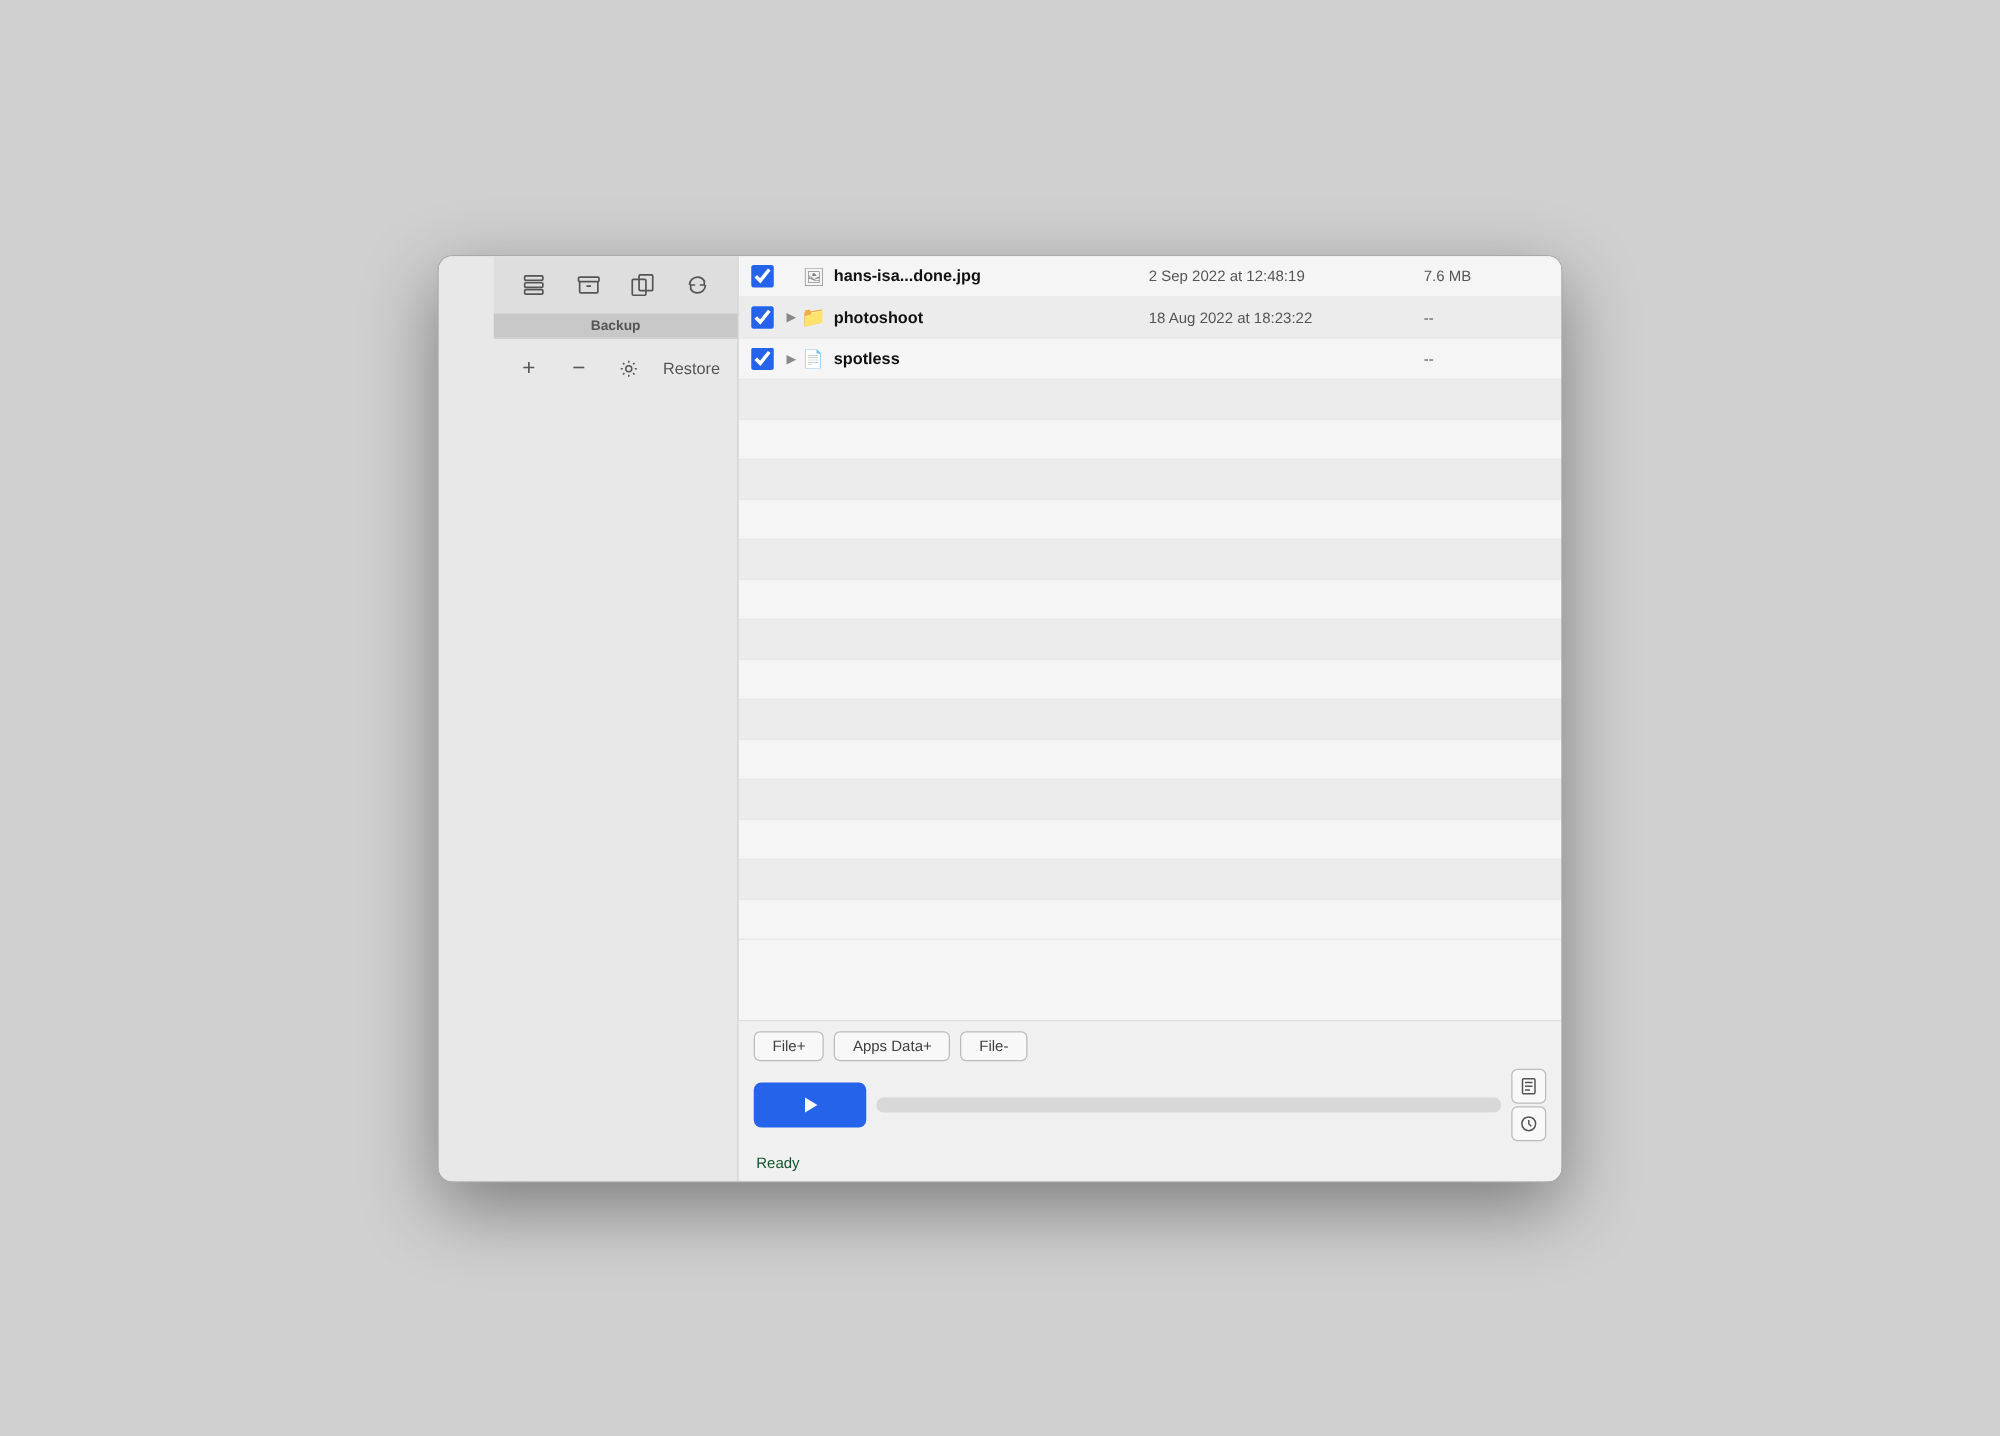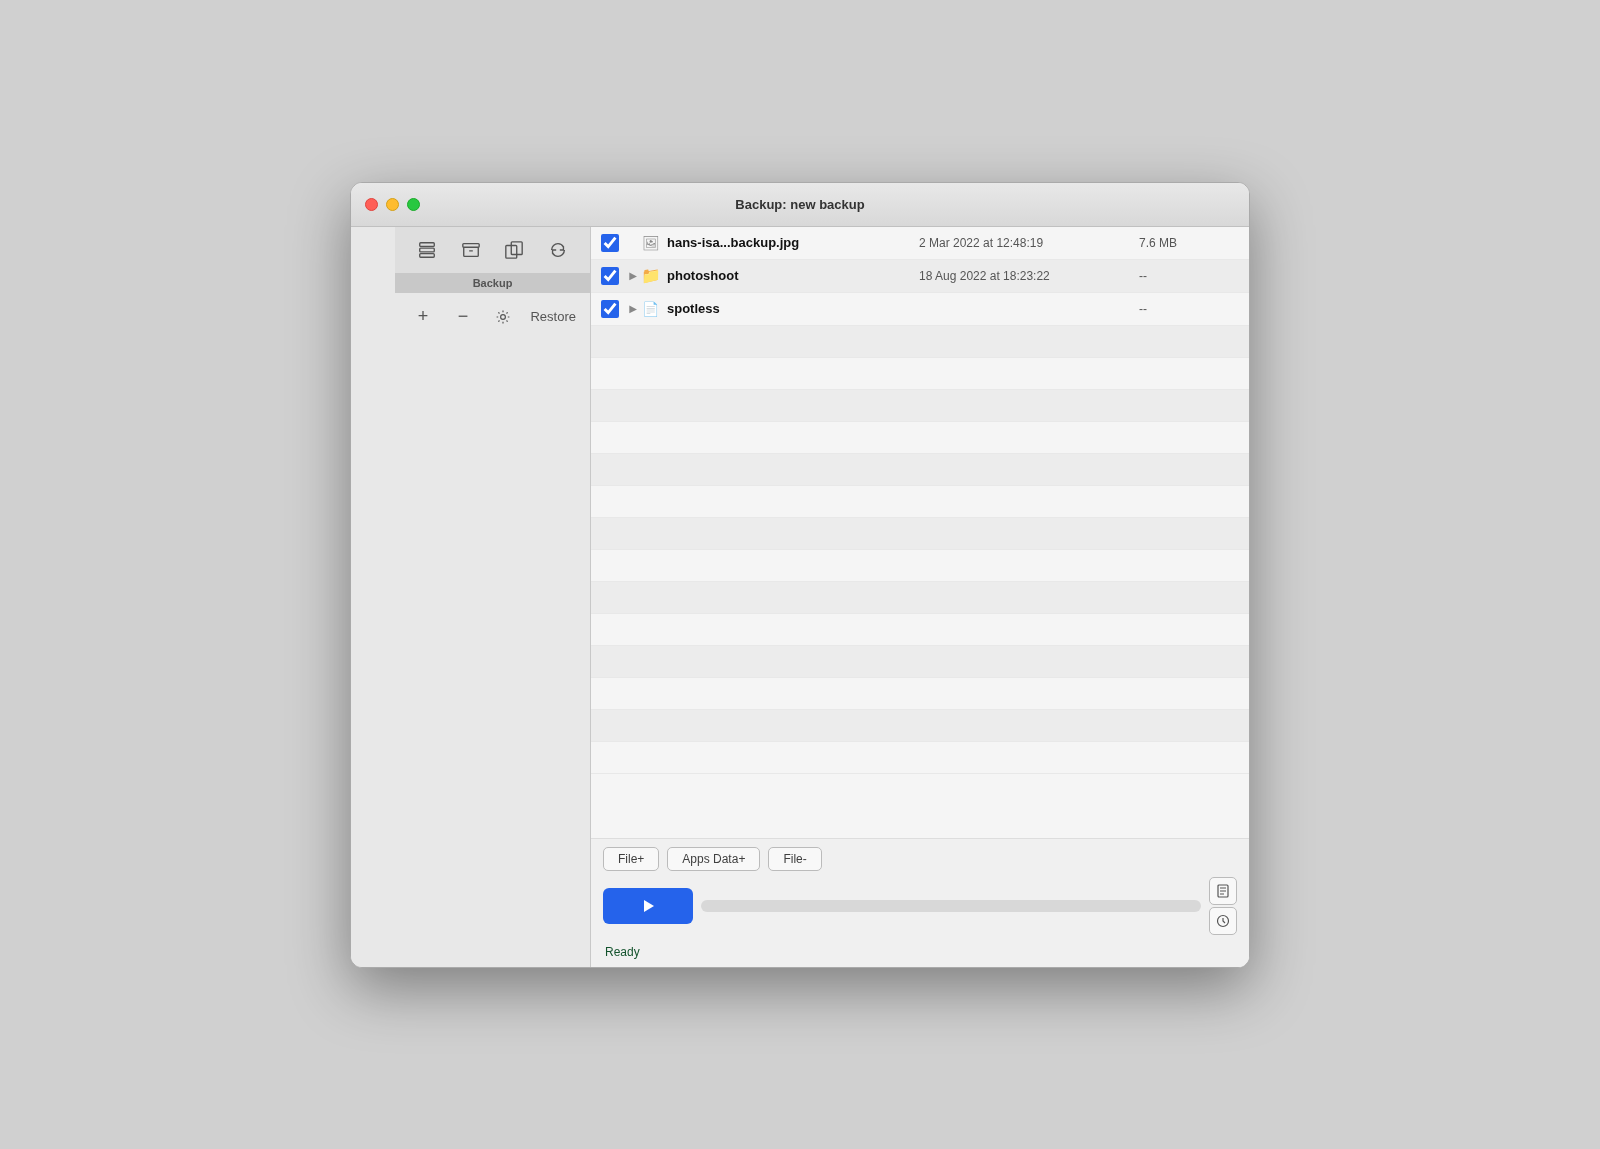--- a/index.html
+++ b/index.html
@@ -332,28 +332,20 @@
     .img-icon {
       color: #888;
       font-size: 14px;
     }
   </style>
 </head>
 <body>
 
 <div class="window">
 
-  <div class="titlebar">
-    <div class="titlebar-buttons">
-      <div class="tb-btn tb-close"></div>
-      <div class="tb-btn tb-minimize"></div>
-      <div class="tb-btn tb-maximize"></div>
-    </div>
-    <span class="titlebar-title">Backup: new backup</span>
-  </div>
 
   <div class="main-content">
 
     <div class="sidebar">
 
       <div class="sidebar-toolbar">
         <button class="sidebar-toolbar-btn" title="List View">
           <svg viewBox="0 0 22 22" fill="none" stroke="#555" stroke-width="1.5">
             <rect x="3" y="3" width="16" height="4" rx="1"></rect>
             <rect x="3" y="9" width="16" height="4" rx="1"></rect>
@@ -401,22 +393,22 @@
 
     <div class="content-area">
 
 
       <div class="file-list">
 
         <div class="file-row">
           <input type="checkbox" class="file-checkbox" checked="" style="">
           <div class="file-expand"></div>
           <div class="file-icon img-icon">🖼</div>
-          <div class="file-name">hans-isa...backup.jpg</div>
-          <div class="file-date">2 Mar 2022 at 12:48:19</div>
+          <div class="file-name">hans-isa...done.jpg</div>
+          <div class="file-date">2 Sep 2022 at 12:48:19</div>
           <div class="file-size">7.6 MB</div>
         </div>
 
         <div class="file-row">
           <input type="checkbox" class="file-checkbox" checked="" style="">
           <div class="file-expand">▶</div>
           <div class="file-icon folder-icon">📁</div>
           <div class="file-name">photoshoot</div>
           <div class="file-date">18 Aug 2022 at 18:23:22</div>
           <div class="file-size">--</div>

